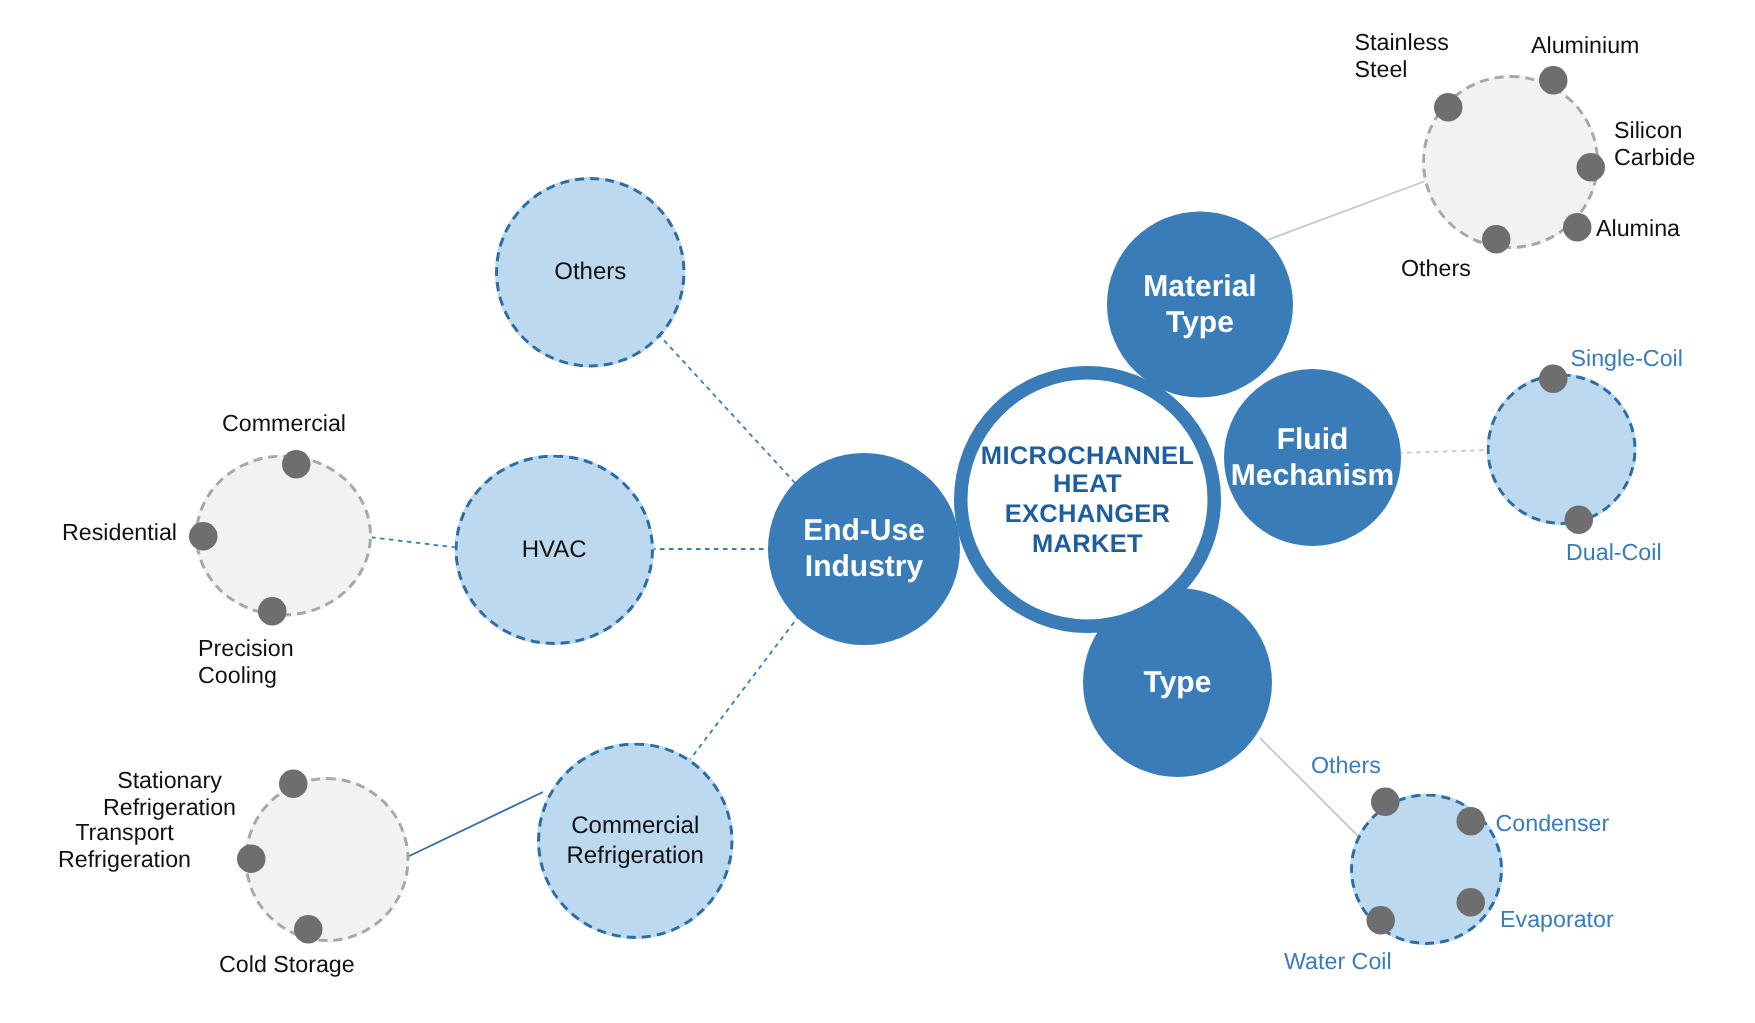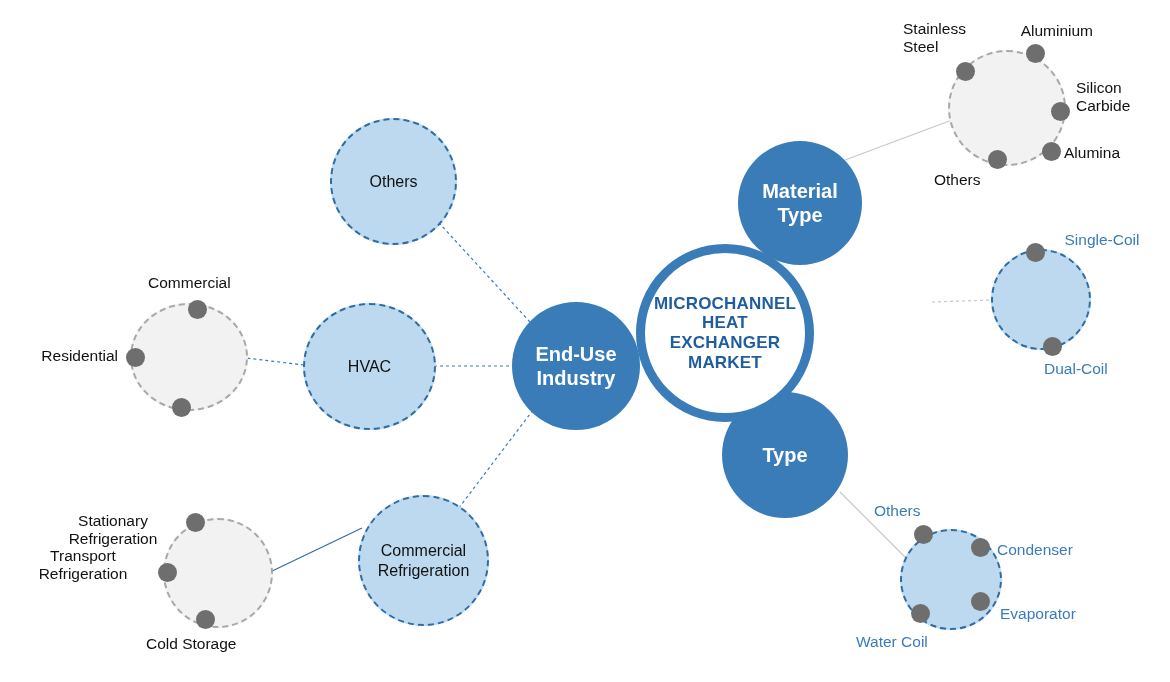--- a/index.html
+++ b/index.html
@@ -149,20 +149,24 @@
   <div class="node node-primary" style="left:512px; top:302px; width:128px; height:128px;">
     <div class="primary-label" style="white-space:pre-line;">End-Use
 Industry</div>
   </div>
 
   <div class="node node-primary" style="left:738px; top:141px; width:124px; height:124px;">
     <div class="primary-label" style="white-space:pre-line;">Material
 Type</div>
   </div>
 
+  <div class="node node-primary" style="left:816px; top:246px; width:118px; height:118px;">
+    <div class="primary-label" style="white-space:pre-line;">Fluid
+Mechanism</div>
+  </div>
 
   <div class="node node-primary" style="left:722px; top:392px; width:126px; height:126px;">
     <div class="primary-label" style="white-space:pre-line;">Type</div>
   </div>
 
   <div class="node node-secondary" style="left:330px; top:118px; width:127px; height:127px;">
     <div class="secondary-label" style="white-space:pre-line;">Others</div>
   </div>
 
   <div class="node node-secondary" style="left:303px; top:303px; width:133px; height:127px;">
@@ -185,21 +189,21 @@
   <div class="leaf-label dark al-r" style="left:1076px; top:79px; width:92px;">Silicon
 Carbide</div>
 
   <div class="leaf-dot" style="left:1042px; top:142px;"></div>
   <div class="leaf-label dark al-r" style="left:1064px; top:144px; width:90px;">Alumina</div>
 
   <div class="leaf-dot" style="left:988px; top:150px;"></div>
   <div class="leaf-label dark al-c" style="left:934px; top:171px; width:100px;">Others</div>
 
   <div class="leaf-dot" style="left:1026px; top:243px;"></div>
-  <div class="leaf-label blue al-r" style="left:1047px; top:231px; width:110px;text-align:center;">Single-Coil</div>
+  <div class="leaf-label blue al-r" style="left:1047px; top:231px; width:110px;">Single-Coil</div>
 
   <div class="leaf-dot" style="left:1043px; top:337px;"></div>
   <div class="leaf-label blue al-r" style="left:1044px; top:360px; width:110px;">Dual-Coil</div>
 
   <div class="leaf-dot" style="left:914px; top:525px;"></div>
   <div class="leaf-label blue al-c" style="left:874px; top:502px; width:100px;">Others</div>
 
   <div class="leaf-dot" style="left:971px; top:538px;"></div>
   <div class="leaf-label blue al-r" style="left:997px; top:541px; width:106px;">Condenser</div>
 
@@ -209,20 +213,22 @@
   <div class="leaf-dot" style="left:911px; top:604px;"></div>
   <div class="leaf-label blue al-c" style="left:856px; top:633px; width:102px;">Water Coil</div>
 
   <div class="leaf-dot" style="left:188px; top:300px;"></div>
   <div class="leaf-label dark al-c" style="left:148px; top:274px; width:104px;">Commercial</div>
 
   <div class="leaf-dot" style="left:126px; top:348px;"></div>
   <div class="leaf-label dark al-l" style="left:18px; top:347px; width:100px;">Residential</div>
 
   <div class="leaf-dot" style="left:172px; top:398px;"></div>
+  <div class="leaf-label dark al-c" style="left:132px; top:424px; width:100px;">Precision
+Cooling</div>
 
   <div class="leaf-dot" style="left:186px; top:513px;"></div>
   <div class="leaf-label dark al-l" style="left:46px; top:496px; width:134px; text-align:center;margin-top:16px;">Stationary
 Refrigeration</div>
 
   <div class="leaf-dot" style="left:158px; top:563px;"></div>
   <div class="leaf-label dark al-l" style="left:14px; top:547px; width:138px; text-align:center;">Transport
 Refrigeration</div>
 
   <div class="leaf-dot" style="left:196px; top:610px;"></div>

